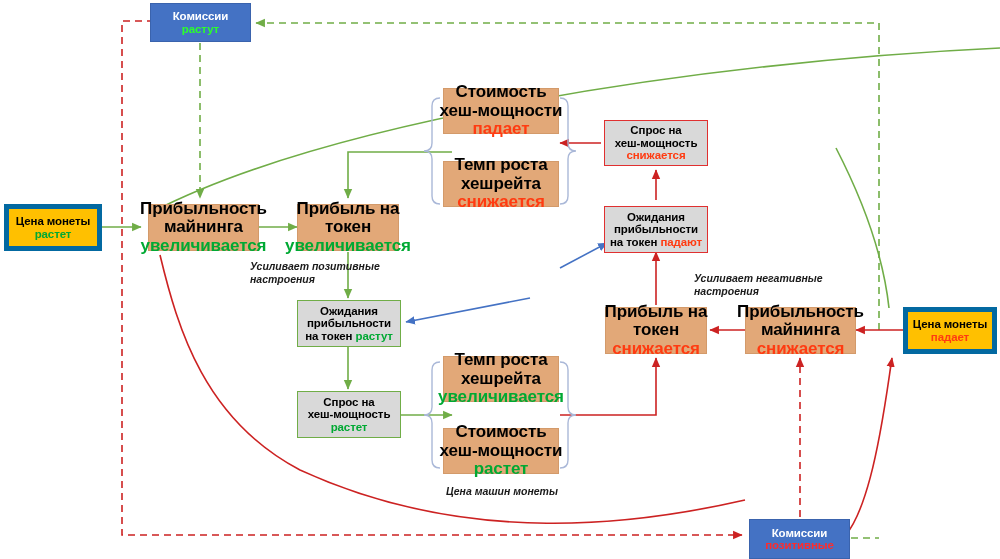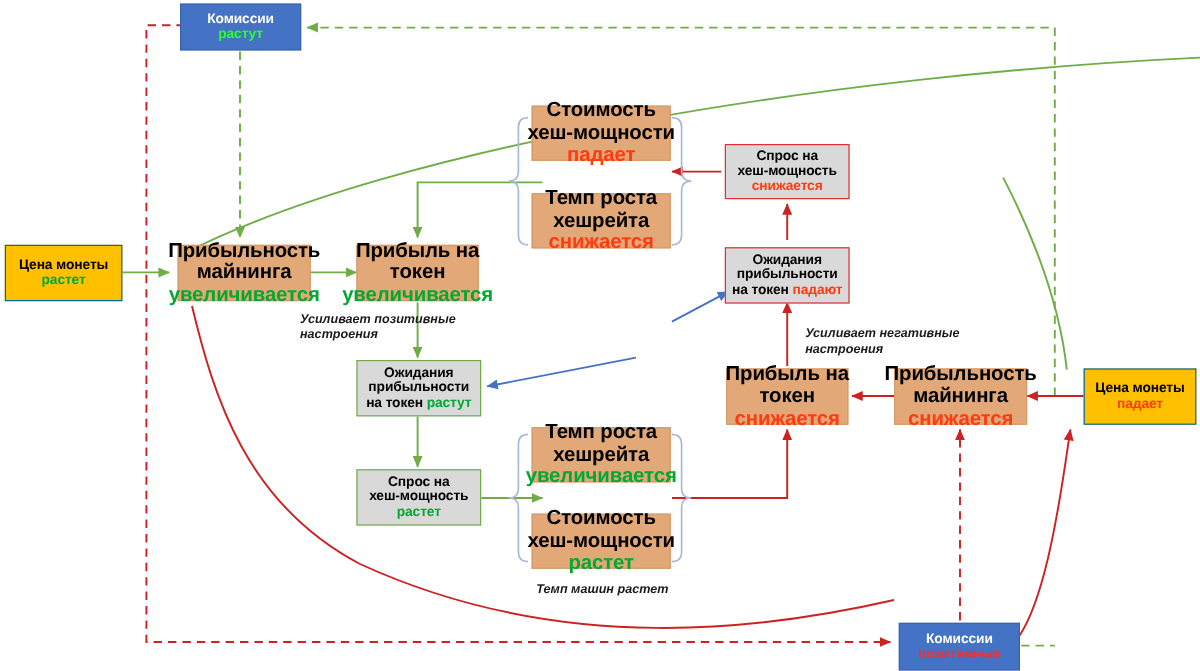--- a/index.html
+++ b/index.html
@@ -9,21 +9,21 @@
   svg#wires{position:absolute;left:0;top:0;width:1000px;height:559px;pointer-events:none;}
 
   .node{position:absolute;box-sizing:border-box;display:flex;flex-direction:column;
         align-items:center;justify-content:center;text-align:center;
         font-weight:bold;line-height:1.08;letter-spacing:-0.1px;}
   .node .l{display:block;white-space:nowrap;text-align:center;}
 
   
   .tan{background:#e2a878;border:1px solid #d39a6a;color:#000000;font-size:17px;}
   
-  .gold{background:#ffc000;border:1px solid #0369a1;color:#000000;font-size:11.5px;}
+  .gold{background:#ffc000;border:5px solid #0369a1;color:#000000;font-size:11.5px;}
   
   .blue{background:#4472c4;border:1px solid #3a63ad;color:#ffffff;font-size:11.5px;}
   
   .grey-green{background:#d9d9d9;border:1.6px solid #70ad47;color:#000000;font-size:11.5px;}
   
   .grey-red{background:#d9d9d9;border:1.6px solid #e03030;color:#000000;font-size:11.5px;}
 
   .up{color:#00a933;}
   .down{color:#ff3b11;}
   .upw{color:#2bff2b;}
@@ -194,22 +194,22 @@
     <span class="l up">увеличивается</span>
   </div>
 
   <div class="node tan" style="left:443px;top:428px;width:116px;height:46px;">
     <span class="l">Стоимость</span>
     <span class="l">хеш-мощности</span>
     <span class="l up">растет</span>
   </div>
 
 
-  <div class="note c" style="left:440px;top:485px;width:124px;">Темп машин растет</div>
+  <div class="note c" style="left:440px;top:485px;width:124px;">Цена машин монеты</div>
 
   <div class="note" style="left:250px;top:260px;width:150px;">Усиливает позитивные
 настроения</div>
 
-  <div class="note" style="left:671px;top:272px;width:150px;font-style:italic;">Усиливает негативные
+  <div class="note" style="left:694px;top:272px;width:150px;font-style:italic;">Усиливает негативные
 настроения</div>
 
 
 </div>
 
 </body></html>

